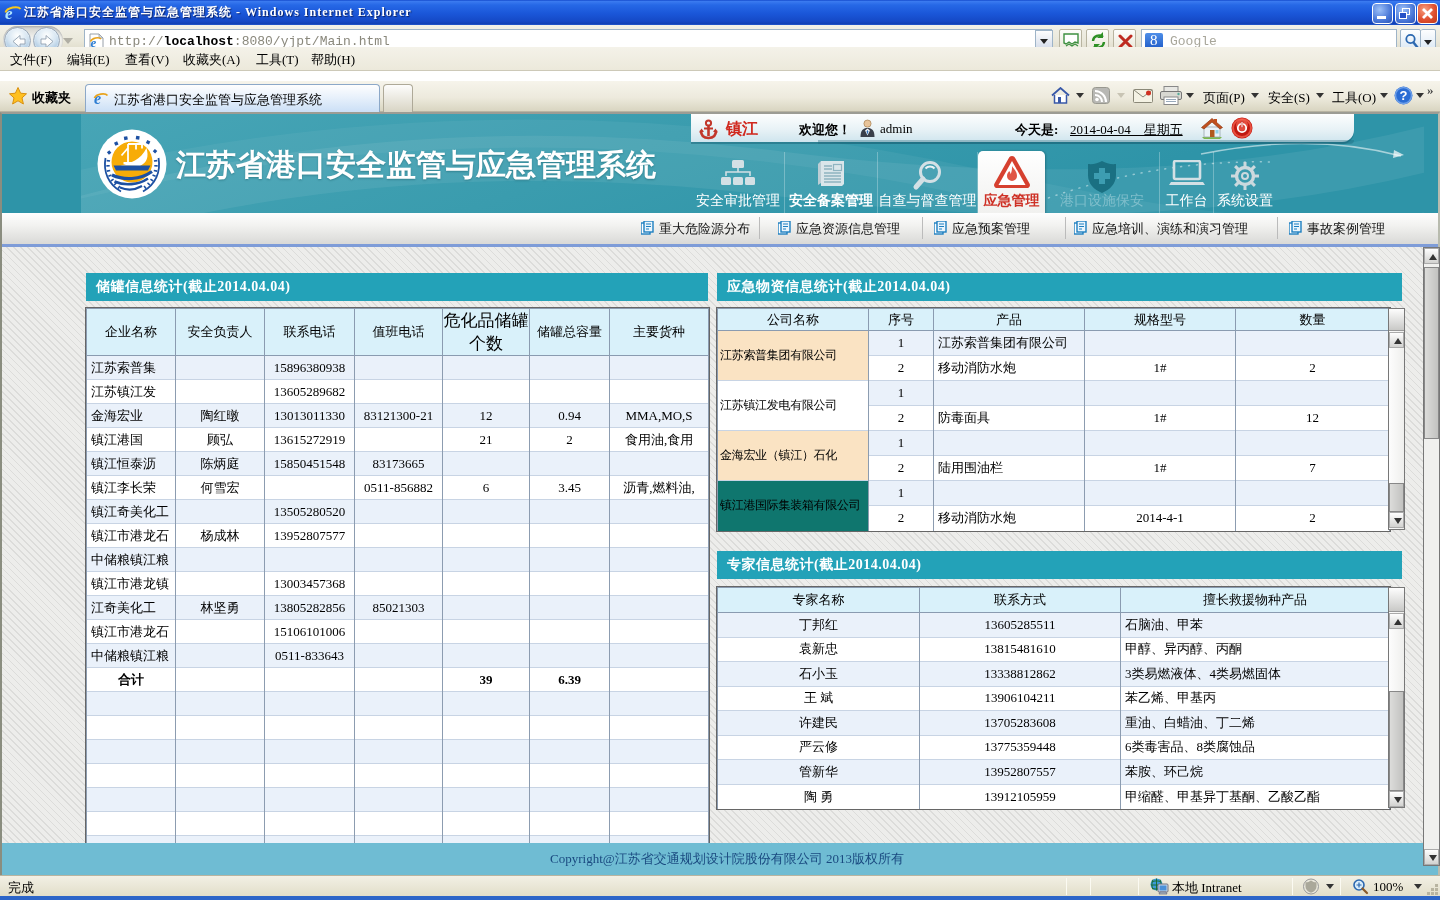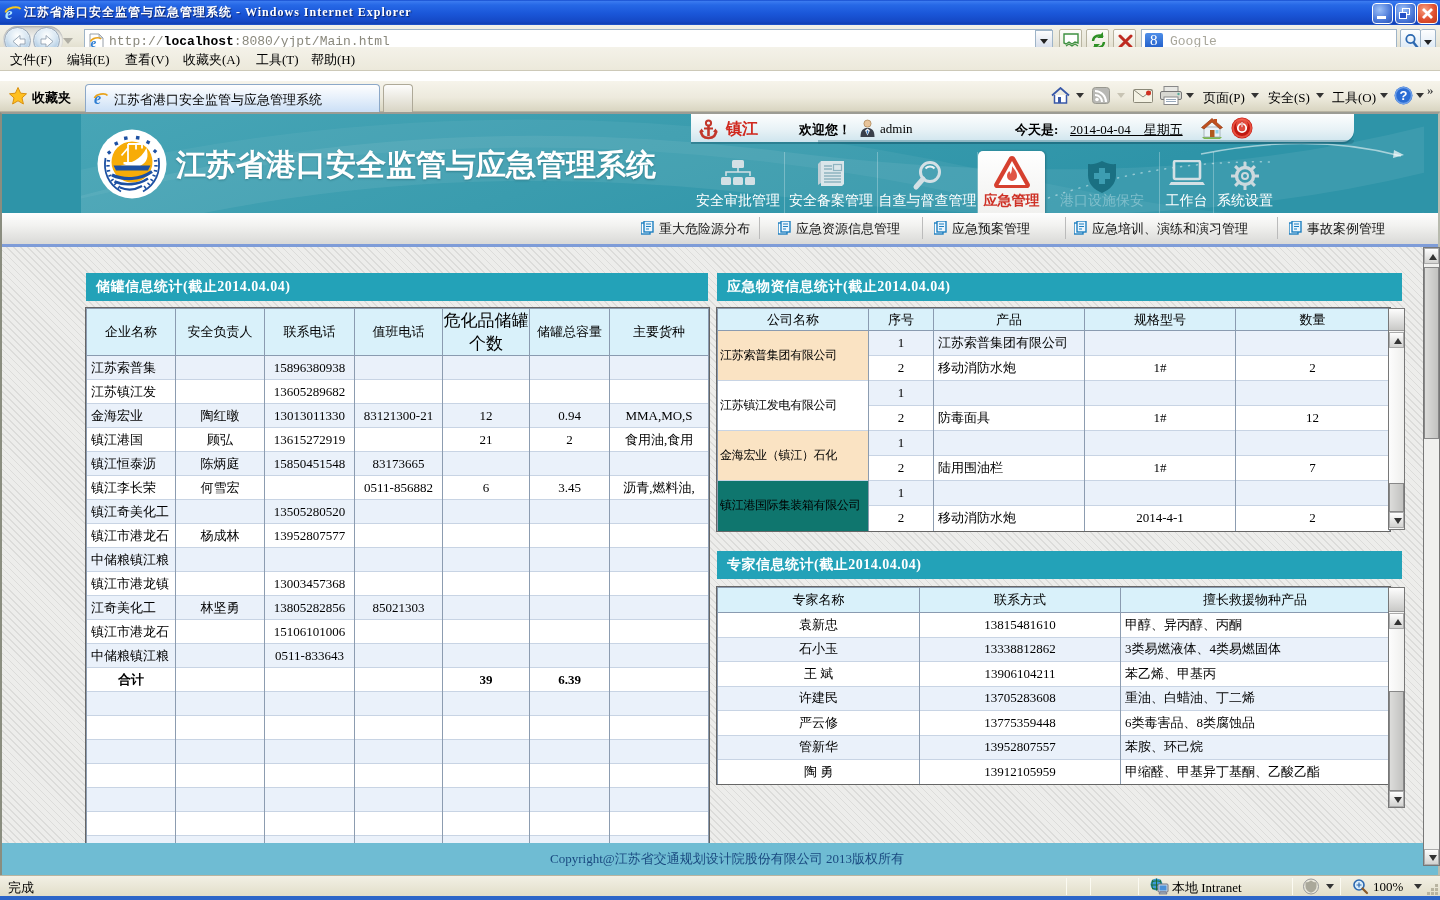--- a/index.html
+++ b/index.html
@@ -344,21 +344,21 @@
     <div class="navitem" style="width:93px;">
       <svg width="34" height="26" viewBox="0 0 34 26" fill="#D3E0E5">
         <rect x="11" y="0" width="12" height="8" rx="1.5"></rect>
         <path d="M17,8 v4 M5,16 v-4 h24 v4" stroke="#D3E0E5" stroke-width="1.6" fill="none"></path>
         <rect x="0" y="17" width="10" height="8" rx="1.5"></rect>
         <rect x="12" y="17" width="10" height="8" rx="1.5"></rect>
         <rect x="24" y="17" width="10" height="8" rx="1.5"></rect>
       </svg>
       <span class="lbl">安全审批管理</span>
       </div>
-    <div class="navitem" style="width:93px;">
+    <div class="navitem" style="width:93px;font-weight:bold;">
       <svg width="28" height="27" viewBox="0 0 28 27" fill="#D3E0E5">
         <path d="M4,1 h23 v23 l-2,2 h-21 z" fill="#DAE6EA"></path>
         <path d="M4,1 l-3,3 v21 l3,-2 z" fill="#BCCdd4"></path>
         <g stroke="#8FB4C0" stroke-width="1.4">
           <path d="M7,6 h8 M7,9 h8"></path>
           <path d="M7,13 h17 M7,16 h17 M7,19 h17 M7,22 h17"></path>
         </g>
         <rect x="16.5" y="4.5" width="8" height="6" fill="#DAE6EA" stroke="#8FB4C0" stroke-width="1.2"></rect>
       </svg>
       <span class="lbl">安全备案管理</span>
@@ -734,20 +734,25 @@
       <col style="width:202px">
       <col style="width:201px">
       <col style="width:269px">
     </colgroup>
   <tbody>
       <tr>
         <th>专家名称</th>
         <th>联系方式</th>
         <th>擅长救援物种产品</th>
       </tr>
+  <tr class="rA">
+        <td>丁邦红</td>
+        <td>13605285511</td>
+        <td class="tl">石脑油、甲苯</td>
+      </tr>
   <tr class="rB">
         <td>袁新忠</td>
         <td>13815481610</td>
         <td class="tl">甲醇、异丙醇、丙酮</td>
       </tr>
   <tr class="rA">
         <td>石小玉</td>
         <td>13338812862</td>
         <td class="tl">3类易燃液体、4类易燃固体</td>
       </tr>

